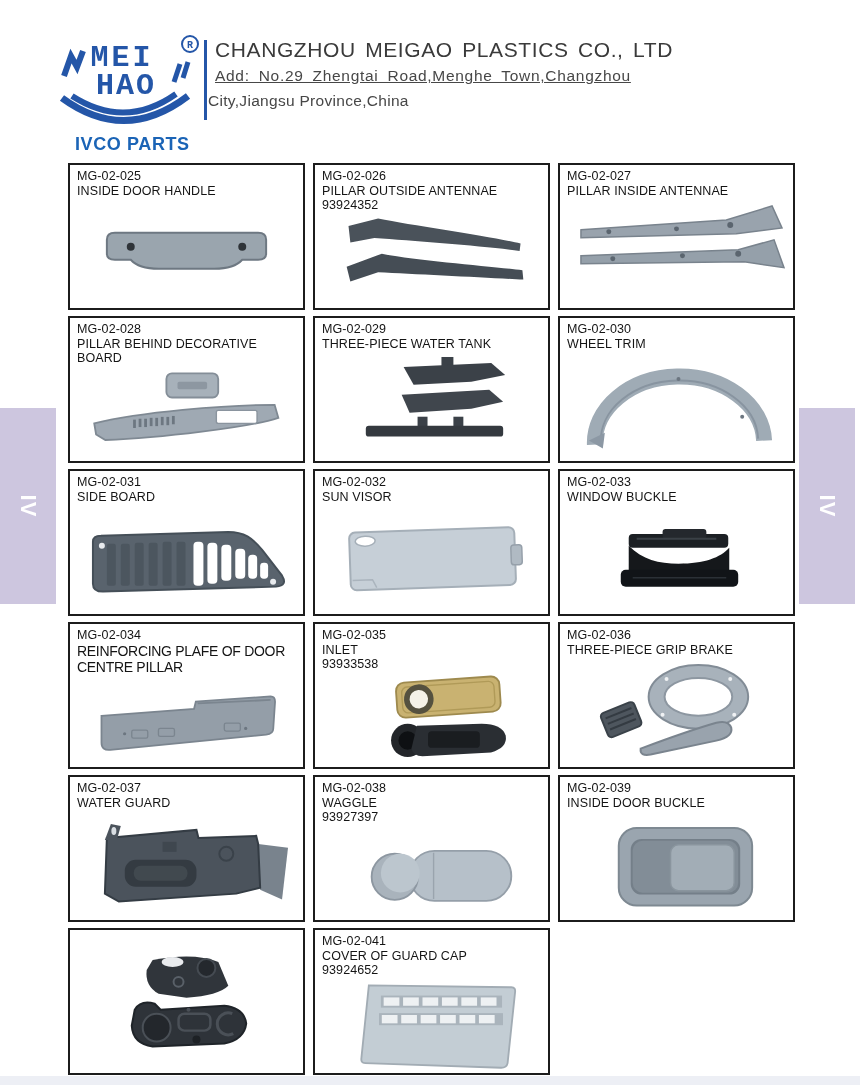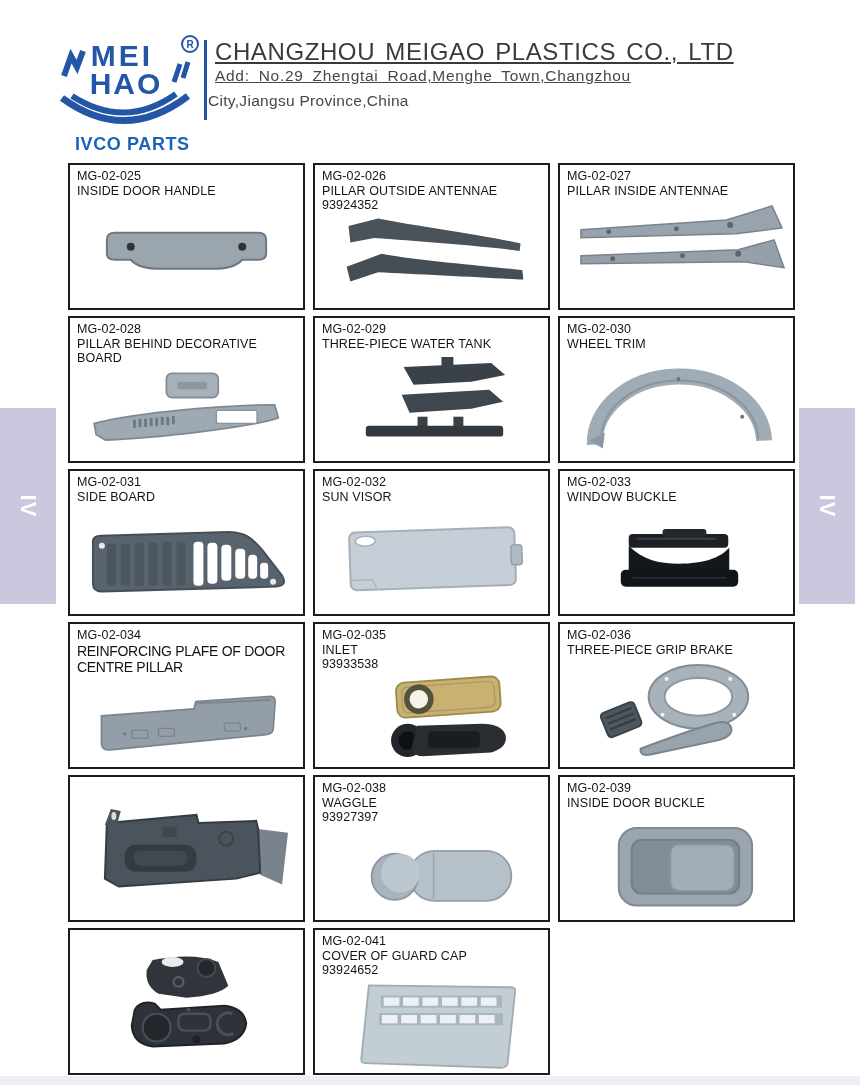--- a/index.html
+++ b/index.html
@@ -1,21 +1,21 @@
 <!DOCTYPE html>
 <html><head>
 <meta charset="utf-8">
 <style>
   html,body{margin:0;padding:0;background:#fff;}
   body{width:860px;height:1085px;position:relative;overflow:hidden;
        font-family:"Liberation Sans", sans-serif;color:#1e1e1e;}
-  .logo-box{position:absolute;left:50px;top:32px;width:150px;height:96px;}
+  .logo-box{position:absolute;left:50px;top:32px;width:150px;height:96px;font-family:Liberation Mono, monospace;}
   .brand-divider{position:absolute;left:204px;top:40px;width:3px;height:80px;background:#2456a8;}
-  .company-name{position:absolute;left:215px;top:38px;font-size:24px;color:#3a3a3a;
-       letter-spacing:.6px;word-spacing:3px;white-space:nowrap;text-decoration:underline;}
+  .company-name{position:absolute;left:215px;top:38px;font-size:21px;color:#3a3a3a;
+       letter-spacing:.6px;word-spacing:3px;white-space:nowrap;}
   .addr1{position:absolute;left:215px;top:67px;font-size:15.5px;color:#474747;
        letter-spacing:.7px;word-spacing:4px;white-space:nowrap;text-decoration:underline;}
   .addr2{position:absolute;left:208px;top:92px;font-size:15.5px;color:#474747;letter-spacing:.3px;}
   .section-title{position:absolute;left:75px;top:134px;font-size:18px;font-weight:bold;
        color:#1b64b6;letter-spacing:.6px;}
   .grid{position:absolute;left:68px;top:163px;width:843px;display:grid;
        grid-template-columns:repeat(3,237px);column-gap:8px;row-gap:6px;grid-auto-rows:147px;}
   .cell{border:2px solid #1c1c1c;background:#fff;box-sizing:border-box;
        padding:4px 7px 3px 7px;display:flex;flex-direction:column;overflow:hidden;}
   .cell-text{font-size:12.5px;line-height:1.16;color:#141414;letter-spacing:.1px;}
@@ -287,20 +287,25 @@
         <g transform="rotate(-22 54 58)">
           <rect x="36" y="46" width="36" height="26" rx="4" fill="#4e565e" stroke="#3a4249" stroke-width="2"></rect>
           <path d="M40 52 L68 52 M40 58 L68 58 M40 64 L68 64" stroke="#343b42" stroke-width="2"></path>
         </g>
         <path d="M74 88 Q122 70 150 62 Q162 59 165 67 Q167 76 150 80 L84 94 Q73 96 74 88 Z" fill="#99a3ad" stroke="#7a848e" stroke-width="2"></path>
       </svg>
     </div>
   </div>
 
   <div class="cell">
+    <div class="cell-text">
+      <div>MG-02-037</div>
+      <div>WATER GUARD</div>
+      <div></div>
+    </div>
     <div class="cell-img">
       <svg viewBox="0 0 220 100">
         <polygon points="180,30 212,34 206,86 184,76" fill="#79838d"></polygon>
         <path d="M30 24 L120 16 L122 24 L180 22 L182 30 L184 74 L160 80 L42 88 L28 80 Z" fill="#4b535c" stroke="#343c44" stroke-width="2"></path>
         <polygon points="28,26 34,10 44,12 40,26" fill="#4b535c"></polygon>
         <ellipse cx="37" cy="17" rx="2.5" ry="4" fill="#d8dde2"></ellipse>
         <rect x="48" y="46" width="72" height="27" rx="11" fill="#343b42"></rect>
         <rect x="57" y="52" width="54" height="15" rx="7" fill="#41494f"></rect>
         <circle cx="150" cy="40" r="7" fill="none" stroke="#3a424a" stroke-width="2"></circle>
         <rect x="86" y="28" width="14" height="10" fill="#3f474f"></rect>

